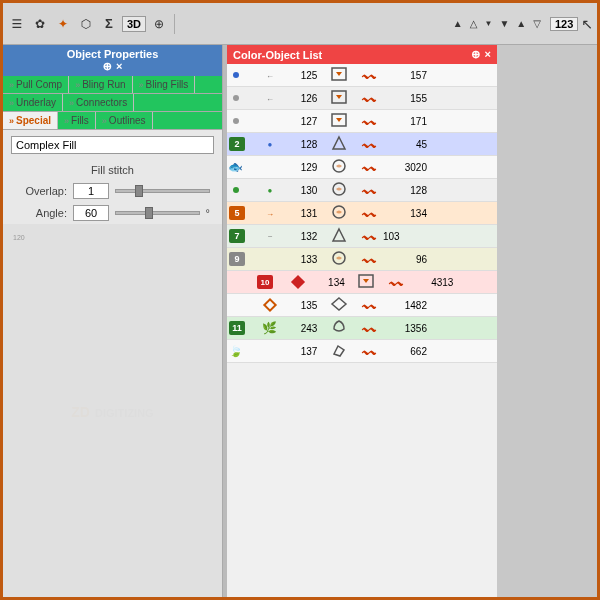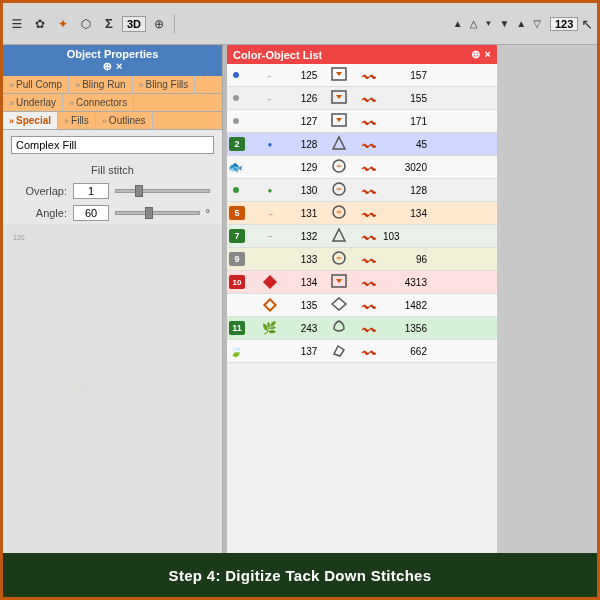--- a/index.html
+++ b/index.html
@@ -130,21 +130,21 @@
     }
 
     #obj-props-header-icons {
       display: flex;
       gap: 4px;
     }
 
     
     .tab-row {
       display: flex;
-      background: #fdba74;
+      background: #22c55e;
       border-bottom: 1px solid #aaa;
       flex-wrap: wrap;
     }
 
     .tab-item {
       padding: 3px 6px;
       font-size: 10px;
       cursor: pointer;
       color: #444;
       border-right: 1px solid #bbb;
@@ -638,21 +638,21 @@
                 <circle cx="9" cy="8" r="6" fill="none" stroke="#555" stroke-width="1.5"></circle>
                 <path d="M6 8 Q9 5 12 8 Q9 11 6 8Z" fill="#cc5500" opacity="0.5"></path>
               </svg>
           </div>
           <div class="c-type" style="text-align:center;color:#cc3300;font-size:14px;">〰</div>
           <div class="c-stitches" style="font-size:10px;text-align:right;padding-right:4px;">96</div>
           <div class="c-status"></div>
         </div>
 
         <div class="col-row" style="background:#ffe0e0;">
-          <div style="width:18px;display:flex;align-items:center;justify-content:center;">
+          <div style="width:18px;display:flex;align-items:center;justify-content:center;margin-left:28px;">
             <div class="group-marker gm-red" style="font-size:8px;">10</div>
           </div>
           <div class="c-locate" style="display:flex;justify-content:center;">
             <div style="width:10px;height:10px;transform:rotate(45deg);background:#cc2222;display:inline-block;"></div>
           </div>
           <div class="c-num" style="font-size:10px;text-align:center;">134</div>
           <div class="c-objtype" style="text-align:center;">
             <svg width="18" height="16" viewBox="0 0 18 16">
                 <rect x="2" y="2" width="14" height="12" fill="none" stroke="#555" stroke-width="1.5"></rect>
                 <path d="M6 6 L12 6 L9 10 Z" fill="#cc5500" stroke="none"></path>
@@ -710,17 +710,14 @@
           </div>
           <div class="c-type" style="text-align:center;color:#cc3300;font-size:14px;">〰</div>
           <div class="c-stitches" style="font-size:10px;text-align:right;padding-right:4px;">662</div>
           <div class="c-status"></div>
         </div>
 
       </div>
     </div>
   </div>
 
-  <div id="bottom-bar">
-    <span id="bottom-label">Step 4: Digitize Tack Down Stitches</span>
-  </div>
 
 </div>
 
 </body></html>

